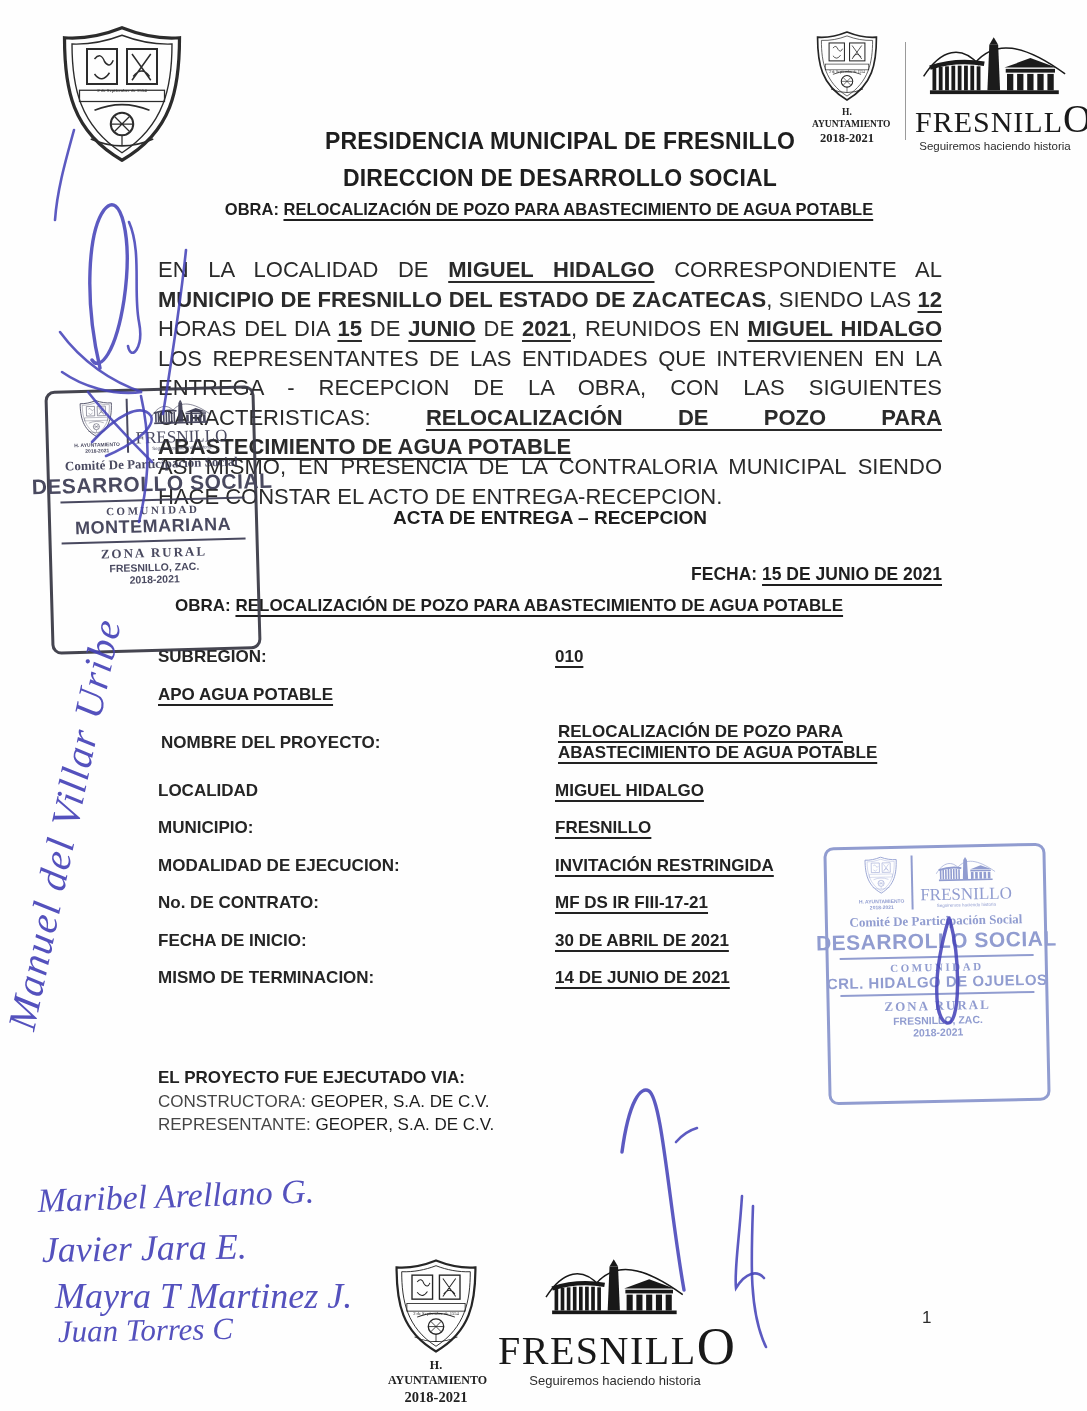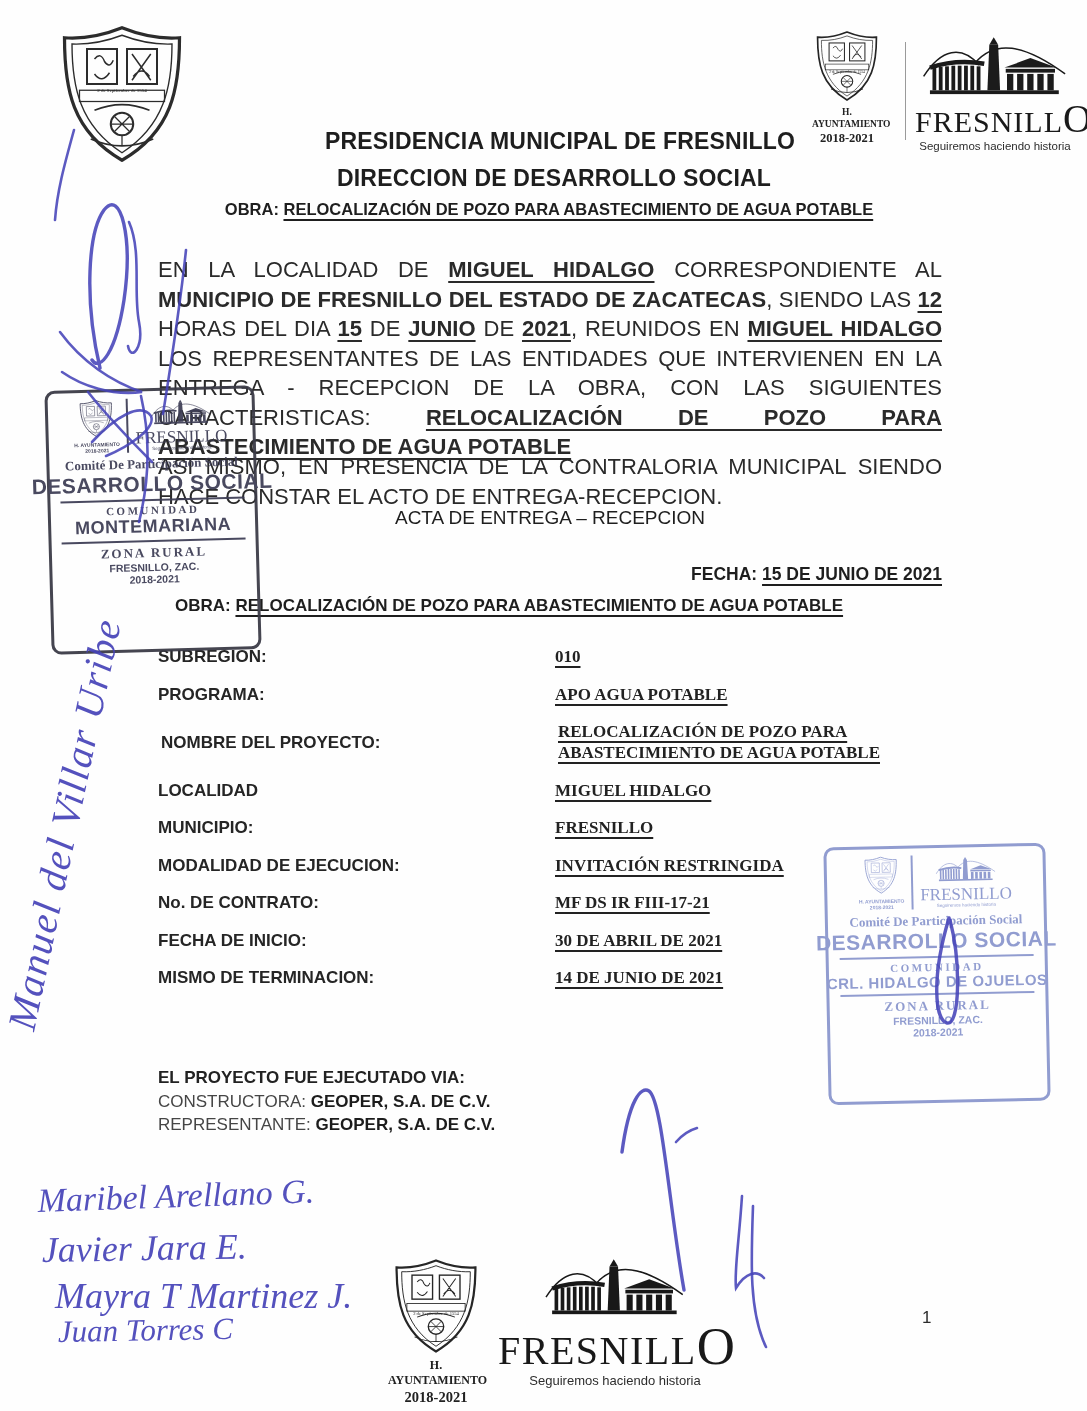--- a/index.html
+++ b/index.html
@@ -6,26 +6,26 @@
   .page{position:relative;width:1087px;height:1411px;background:#fefefe;overflow:hidden;
         font-family:"Liberation Sans",sans-serif;color:var(--text,#222);margin:0 auto;}
   .abs{position:absolute;}
   .b{font-weight:bold;}
   .bu{font-weight:bold;text-decoration:underline;text-decoration-thickness:1.6px;text-underline-offset:3.5px;}
   
   .doc-title{font-size:23px;font-weight:bold;letter-spacing:.2px;text-align:center;color:#1e1e1e;}
   .obra-line{font-size:16.5px;font-weight:bold;text-align:center;color:#1e1e1e;}
   
   .para{font-size:22px;line-height:29.5px;text-align:justify;color:#2a2a2a;}
-  .acta{font-size:19px;font-weight:normal;text-align:center;color:#1e1e1e;}
+  .acta{font-size:19px;font-weight:bold;text-align:center;color:#1e1e1e;}
   .fecha{font-size:17.5px;font-weight:bold;text-align:right;color:#1e1e1e;}
   
   .frow{display:flex;align-items:flex-end;margin-bottom:16.5px;font-size:17px;line-height:21px;}
   .flabel{width:397px;font-weight:bold;color:#252525;flex:none;}
-  .fval{width:390px;font-family:Liberation Serif, serif;}
+  .fval{width:390px;}
   .fval .bu{display:inline;}
   .just{display:block;width:390px;text-align:justify;text-align-last:justify;margin-top:7px;}
   .vline{display:block;margin-bottom:16px;}
   
   .wordmark{font-family:"Liberation Serif",serif;color:#191919;line-height:1;white-space:nowrap;}
   .wordmark .big-o{font-size:1.32em;}
   .tagline{font-family:"Liberation Sans",sans-serif;color:#2d2d2d;}
   
   .seal-caption{font-family:"Liberation Serif",serif;font-weight:bold;color:#222;text-align:center;line-height:1.25;}
   .banner-text{font-family:"Liberation Serif",serif;color:#222;}
@@ -43,21 +43,21 @@
   .stamp-community{font-size:18px;font-weight:bold;letter-spacing:.5px;white-space:nowrap;}
   .stamp-zone{font-size:13px;font-weight:bold;letter-spacing:2px;font-family:"Liberation Serif",serif;}
   .stamp-city{font-size:10.5px;font-weight:bold;}
   .stamp-period{font-size:10.5px;font-weight:bold;}
   .stamp-seal-cap{font-size:5px;line-height:1.2;font-weight:bold;}
   .stamp-wordmark{font-family:"Liberation Serif",serif;font-size:17px;line-height:1;white-space:nowrap;}
   .stamp-tagline{font-size:4.5px;white-space:nowrap;}
   
   .exec{font-size:17px;line-height:23.5px;color:#454545;}
   .exec .lead{font-weight:bold;color:#222;}
-  .exec .gv{font-weight:bold;color:#1c1c1c;}
+  .exec .gv{font-weight:normal;color:#1c1c1c;}
   
   .ink-overlay{position:absolute;left:0;top:0;z-index:30;pointer-events:none;}
   .ink-overlay path{fill:none;stroke:var(--ink-blue,#4643b8);stroke-width:2.6;stroke-linecap:round;stroke-opacity:.88;}
   .ink-overlay path.thick{stroke-width:3.4;}
   .hand-svg{font-family:"Liberation Serif",serif;font-style:italic;fill:var(--ink-blue,#4643b8);opacity:.92;}
   .pagenum{font-size:17px;color:#2b2b2b;}
 </style>
 </head>
 <body>
 
@@ -121,21 +121,21 @@
     <svg width="152" height="60" viewBox="0 0 230 95">
         <use href="#sym-monument"></use>
       </svg>
     <div class="wordmark" style="font-size:30px;letter-spacing:1px;">
       <span>FRESNILL</span><span class="big-o">O</span>
     </div>
     <div class="tagline" style="font-size:11.5px;">Seguiremos haciendo historia</div>
   </div>
 
   <div class="abs doc-title" style="left:250px;top:128px;width:620px;">PRESIDENCIA MUNICIPAL DE FRESNILLO</div>
-  <div class="abs doc-title" style="left:244px;top:165px;width:620px;">DIRECCION DE DESARROLLO SOCIAL</div>
+  <div class="abs doc-title" style="left:250px;top:165px;width:620px;">DIRECCION DE DESARROLLO SOCIAL</div>
   <div class="abs obra-line" style="left:158px;top:200px;width:782px;">
     <span class="b">OBRA: </span><span class="bu">RELOCALIZACIÓN DE POZO PARA ABASTECIMIENTO DE AGUA POTABLE</span>
   </div>
 
   <div class="abs para" style="left:158px;top:255px;width:784px;">
     <span>EN LA LOCALIDAD DE </span><span class="bu">MIGUEL HIDALGO</span><span> CORRESPONDIENTE AL </span><span class="b">MUNICIPIO DE FRESNILLO DEL ESTADO DE ZACATECAS</span><span>, SIENDO LAS </span><span class="bu">12</span><span> HORAS DEL DIA </span><span class="bu">15</span><span> DE </span><span class="bu">JUNIO</span><span> DE </span><span class="bu">2021</span><span>, REUNIDOS EN </span><span class="bu">MIGUEL HIDALGO</span><span> LOS REPRESENTANTES DE LAS ENTIDADES QUE INTERVIENEN EN LA ENTREGA - RECEPCION DE LA OBRA, CON LAS SIGUIENTES CARACTERISTICAS: </span><span class="bu">RELOCALIZACIÓN DE POZO PARA ABASTECIMIENTO DE AGUA POTABLE</span>
   </div>
 
   <div class="abs para" style="left:158px;top:452px;width:784px;">ASI MISMO, EN PRESENCIA DE LA CONTRALORIA MUNICIPAL SIENDO HACE CONSTAR EL ACTO DE ENTREGA-RECEPCION.</div>
 
@@ -148,21 +148,20 @@
   <div class="abs" style="left:175px;top:596px;width:780px;font-size:17px;font-weight:bold;color:#1e1e1e;">
     <span>OBRA: </span><span class="bu">RELOCALIZACIÓN DE POZO PARA ABASTECIMIENTO DE AGUA POTABLE</span>
   </div>
 
   <div class="abs" style="left:158px;top:646px;width:790px;">
     <div class="frow">
       <div class="flabel">SUBREGION:</div>
       <div class="fval"><span class="bu">010</span></div>
     </div>
     <div class="frow">
-      <div class="flabel">PROGRAMA:</div>
       <div class="fval"><span class="bu">APO AGUA POTABLE</span></div>
     </div>
     <div class="frow" style="align-items:center;justify-content:flex-end;">
       <div class="flabel">NOMBRE DEL PROYECTO:</div>
       <div class="fval">
         <span class="bu just vline">RELOCALIZACIÓN DE POZO PARA</span>
         <span class="bu">ABASTECIMIENTO DE AGUA POTABLE</span>
       </div>
     </div>
     <div class="frow">

